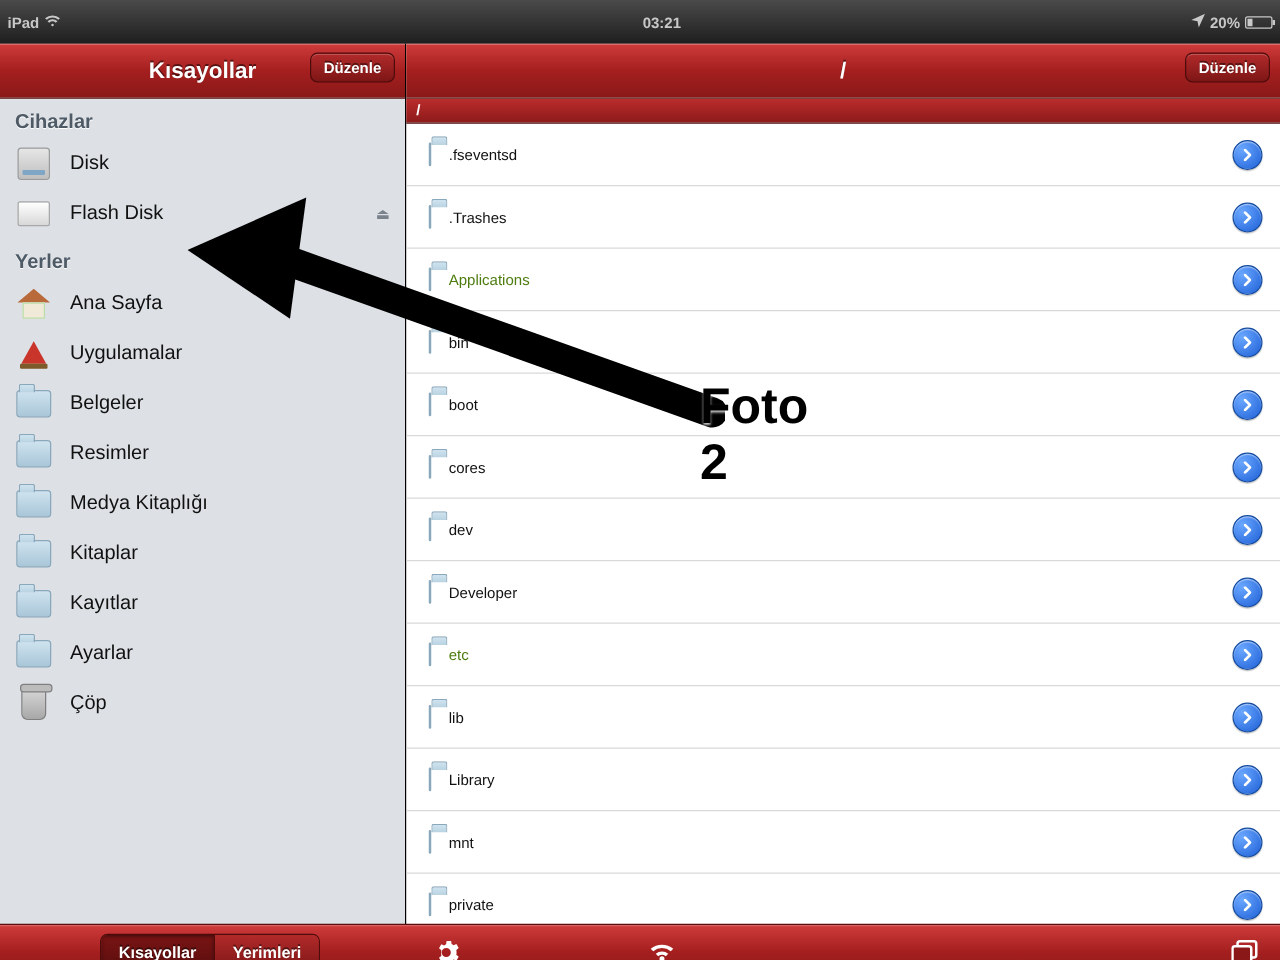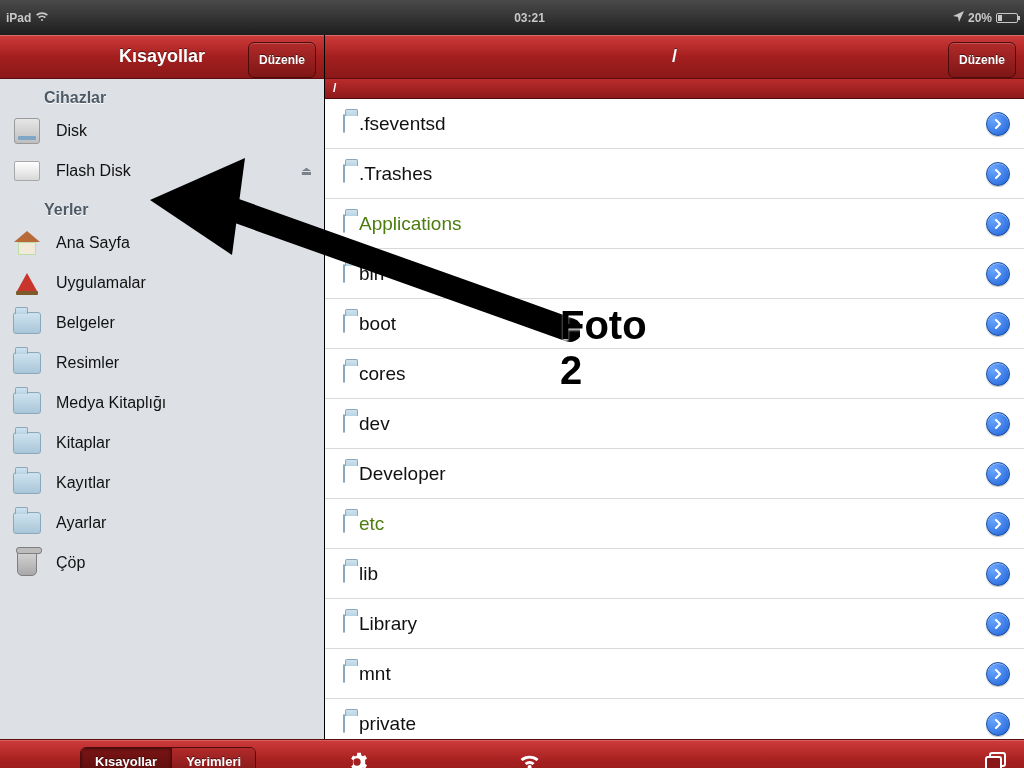--- a/index.html
+++ b/index.html
@@ -23,46 +23,46 @@
 .navbar {
   height:44px;
   background: linear-gradient(#cf3b3b,#a51f1f 50%,#8a1818);
   border-bottom:1px solid #5c0e0e;
   display:flex; align-items:center; justify-content:center;
   position:relative; color:#fff;
   box-shadow: inset 0 1px 0 rgba(255,255,255,0.25);
 }
 .navbar .title { font-size:18px; font-weight:bold; text-shadow:0 -1px 0 rgba(0,0,0,0.5); }
 .navbar .btn {
-  position:absolute; right:8px; top:7px; height:36px;
+  position:absolute; right:8px; top:7px; height:24px;
   padding: 0 10px;
   background: linear-gradient(#b22a2a,#7e1616);
   border:1px solid #4d0b0b; border-radius:6px;
   color:#fff; font-size:12px; font-weight:bold;
   display:flex; align-items:center;
   text-shadow:0 -1px 0 rgba(0,0,0,0.5);
   box-shadow: inset 0 1px 0 rgba(255,255,255,0.2);
 }
 
 .sidebar { width: 325px; height:100%; display:flex; flex-direction:column; background:#dde1e6; border-right:1px solid #000; }
 .sidebar .list { flex:1; overflow:auto; }
-.section-header { font-size:16px; font-weight:bold; color:#4e5a66; padding:10px 12px 4px 24px; text-shadow:0 1px 0 #fff;margin-left:20px; }
+.section-header { font-size:16px; font-weight:bold; color:#4e5a66; padding:10px 12px 4px 12px; text-shadow:0 1px 0 #fff; }
 .side-item { display:flex; align-items:center; height:40px; padding:0 12px; gap:14px; }
 .side-item .icon-slot { width:30px; height:30px; display:flex; align-items:center; justify-content:center; }
 .side-item .label { font-size:16px; color:#111; }
 .side-item .eject { margin-left:auto; color:#7a828b; font-size:12px; }
 
 .main { flex:1; height:100%; display:flex; flex-direction:column; background:#fff; }
 .pathbar { height:20px; background:linear-gradient(#bb2c2c,#8d1a1a); color:#fff; font-size:12px; font-weight:bold; padding:2px 8px; border-bottom:1px solid #4d0b0b; }
 .filelist { flex:1; overflow:auto; }
 .file-row {
   height:50px; display:flex; align-items:center; padding:0 14px 0 18px;
   border-bottom:1px solid #d9d9d9; gap:14px;
 }
-.file-row .name { font-size:19px; color:#111; }
+.file-row .name { font-size:12px; color:#111; }
 .file-row .name.link { color:#4d7c0f; }
 .file-row .disclosure { margin-left:auto; }
 
 .folder-icon {
   width:28px; height:22px; position:relative;
   background: linear-gradient(#cfe3ef,#a9c6d8);
   border:1px solid #8aa8bb; border-radius:3px;
 }
 .folder-icon:before {
   content:""; position:absolute; left:1px; top:-6px; width:11px; height:6px;

